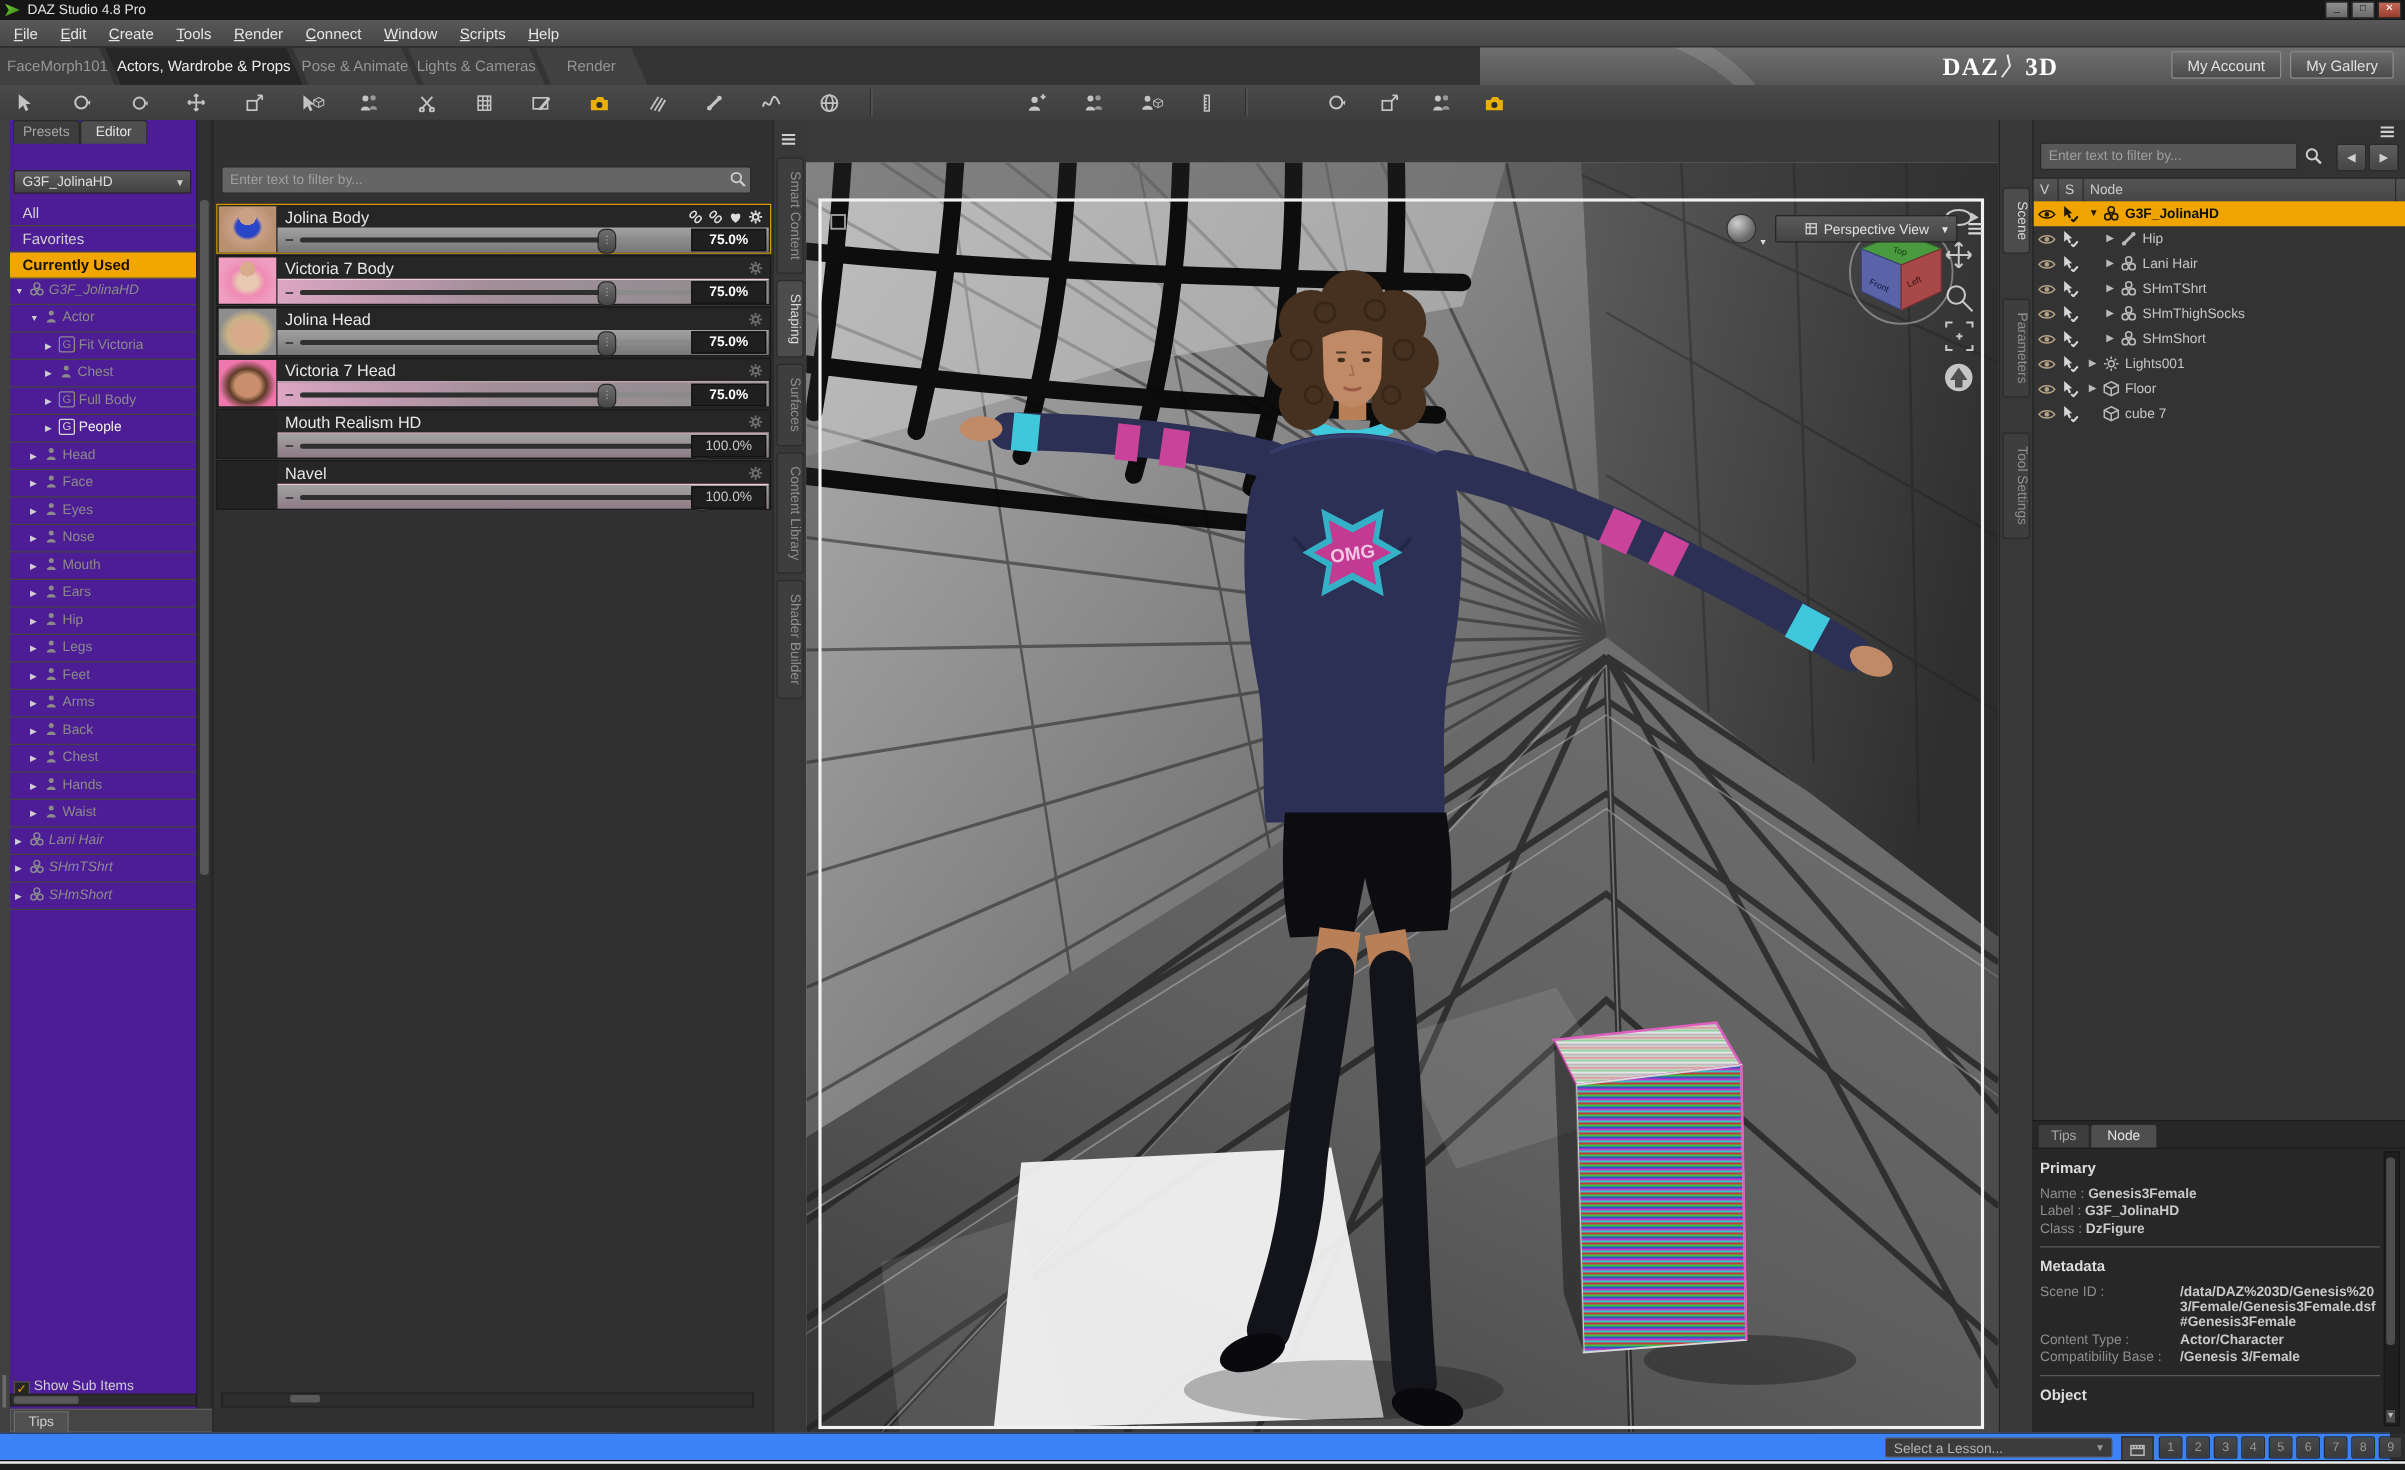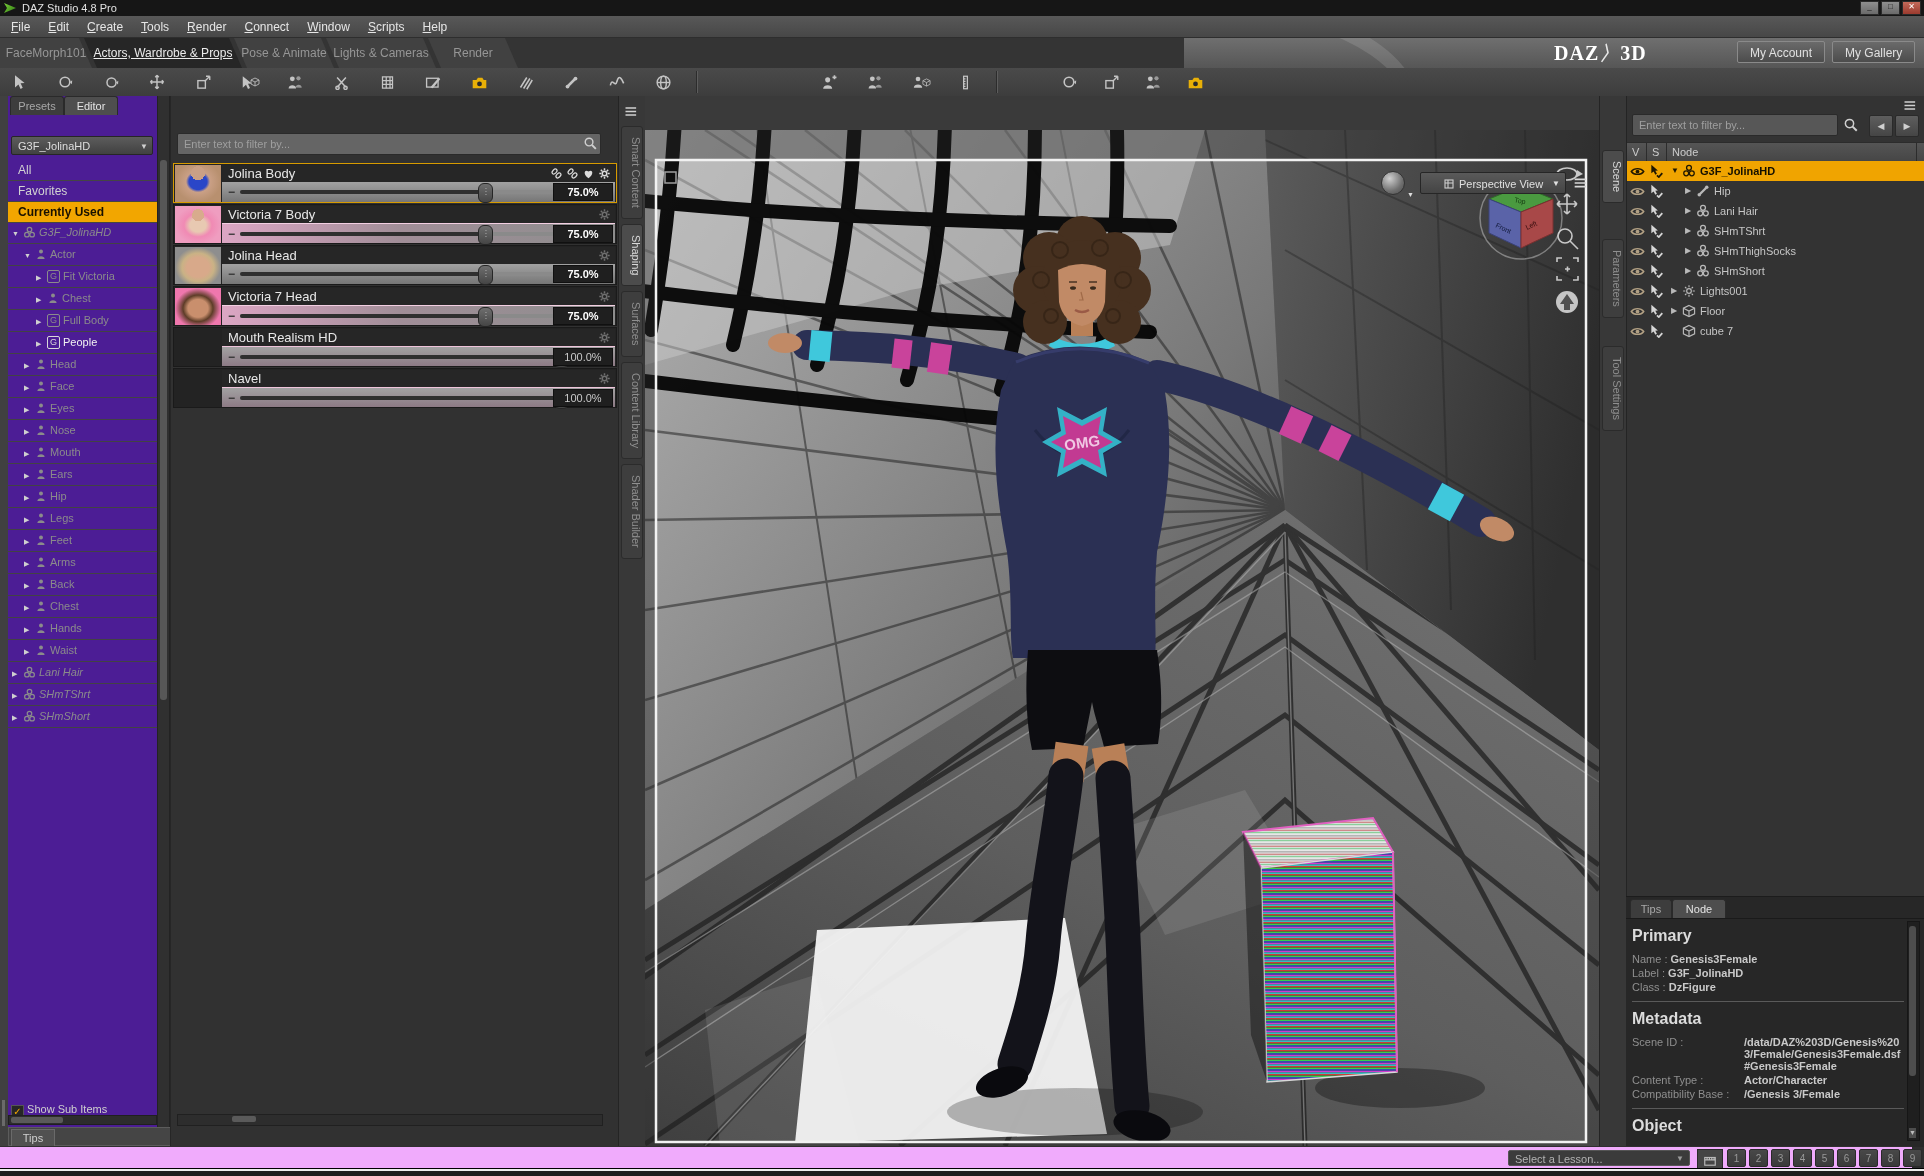--- a/index.html
+++ b/index.html
@@ -150,34 +150,34 @@
   .srow.sel .nicon{color:#201800;}
   .srow.lv1 .tri{margin-left:22px;}
   .srow .sp-noarrow{width:10px;margin-left:8px;}
 
   
   #node-panel{left:1626px;top:896px;width:298px;height:250px;background:#272727;border-top:1px solid #1c1c1c;}
   #np-tabs{position:absolute;left:0;top:2px;width:298px;height:19px;border-bottom:1px solid #1a1a1a;}
   #np-tips{left:4px;width:40px;top:0;}
   #np-node{left:46px;width:52px;top:0;}
   #np-body{position:absolute;left:6px;top:24px;width:272px;}
-  .np-sec{font-size:16px;font-weight:bold;color:#dcdcdc;margin:6px 0 8px 0;}
+  .np-sec{font-size:12px;font-weight:bold;color:#dcdcdc;margin:6px 0 8px 0;}
   .np-line{font-size:11px;margin:2px 0;}
   .np-line .l{color:#8f8f8f;}
   .np-line .v{color:#c9c9c9;font-weight:bold;}
   .np-grid{display:flex;font-size:11px;margin:2px 0;}
   .np-grid .l{color:#8f8f8f;width:112px;flex:none;}
   .np-grid .v{color:#c9c9c9;font-weight:bold;width:160px;word-break:break-all;}
   .np-div{height:1px;background:#5a5a5a;margin:8px 0;}
   #np-scroll{position:absolute;right:4px;top:24px;width:11px;height:218px;background:#1f1f1f;border:1px solid #161616;}
   #np-scroll .h{position:absolute;left:1px;top:4px;width:7px;height:150px;background:#4d4d4d;border-radius:3px;}
   #np-scroll .b{position:absolute;left:1px;bottom:2px;width:7px;height:10px;background:#4d4d4d;color:#bbb;font-size:7px;line-height:10px;text-align:center;}
 
   
-  #bottombar{left:0;top:1146px;width:1912px;height:22px;background:#f0abfc;border-top:1px solid #2f2f2f;}
+  #bottombar{left:0;top:1146px;width:1912px;height:22px;background:#3b82f6;border-top:1px solid #2f2f2f;}
   #lesson-dd{position:absolute;left:1508px;top:3px;width:182px;height:16px;background:#3b3b3b;border:1px solid #555;border-radius:2px;font-size:11px;color:#b2b2b2;line-height:16px;padding-left:6px;box-sizing:border-box;}
   #lesson-dd .dda{position:absolute;right:5px;top:0;font-size:8px;color:#999;}
   #film-btn{position:absolute;left:1697px;top:2px;width:24px;height:18px;background:#454545;border:1px solid #2a2a2a;color:#b9b9b9;text-align:center;}
   .pg-btn{position:absolute;top:2px;width:19px;height:18px;background:linear-gradient(#484848,#3a3a3a);border:1px solid #2a2a2a;border-radius:2px;font-size:10px;color:#989898;text-align:center;line-height:18px;box-sizing:border-box;}
   #bstrip1{left:0;top:1168px;width:1924px;height:3px;background:#ededed;border-top:1px solid #000;}
   #bstrip2{left:0;top:1171px;width:1924px;height:5px;background:#1d1d1d;}
 </style>
 </head>
 <body>
 
@@ -316,21 +316,21 @@
   <span class="menu-item">Tools</span>
   <span class="menu-item">Render</span>
   <span class="menu-item">Connect</span>
   <span class="menu-item">Window</span>
   <span class="menu-item">Scripts</span>
   <span class="menu-item">Help</span>
 </div>
 
 <div id="tabband" class="abs">
   <span class="atab first" style="left:0;width:92px;">FaceMorph101</span>
-  <span class="atab active" style="left:84px;width:158px;text-decoration:underline;">Actors, Wardrobe &amp; Props</span>
+  <span class="atab active" style="left:84px;width:158px;">Actors, Wardrobe &amp; Props</span>
   <span class="atab" style="left:234px;width:100px;">Pose &amp; Animate</span>
   <span class="atab" style="left:326px;width:110px;">Lights &amp; Cameras</span>
   <span class="atab" style="left:428px;width:90px;">Render</span>
   <div id="brandband">
     <div id="brand-swirl"></div>
     <span id="brand-logo">
       <span>DAZ</span><span class="slash">〉</span><span>3D</span>
     </span>
     <span class="brand-btn" style="left:488px;margin-top:30px;">Home</span>
     <span class="brand-btn" style="left:553px;">My Account</span>

